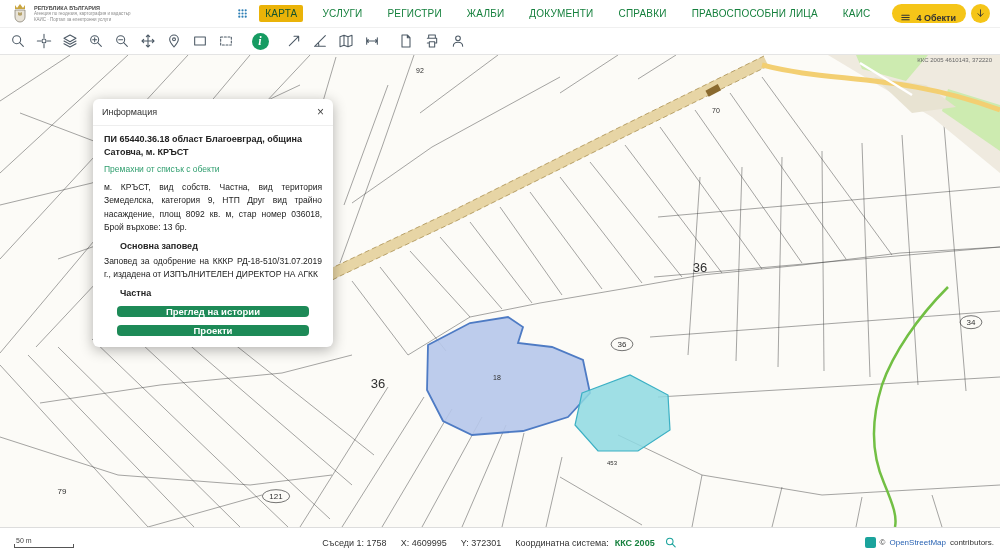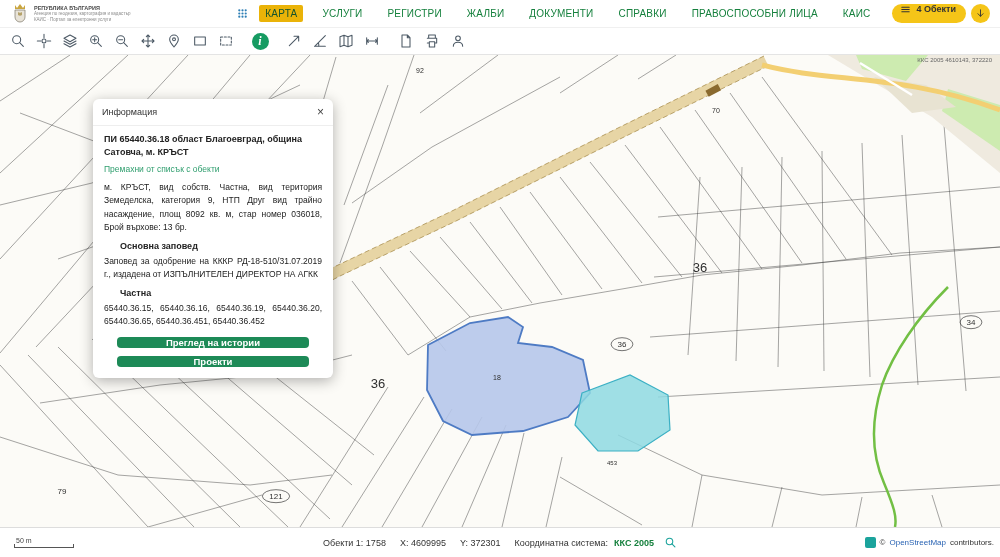--- a/index.html
+++ b/index.html
@@ -11,21 +11,21 @@
   .header{height:28px;display:flex;align-items:center;padding:0 10px;background:#fff;border-bottom:1px solid #f0f0f0;}
   .logo{display:flex;align-items:center;gap:4px;min-width:150px;}
   .logo-text{line-height:1.15;}
   .logo-l1{font-size:5.5px;font-weight:bold;color:#4a4a4a;}
   .logo-l2{font-size:4.5px;color:#8a8a8a;}
   .nav{display:flex;align-items:center;gap:13px;margin-left:auto;}
   .grid-icon{display:inline-flex;margin-right:-2px;}
   .nav-item{font-size:10px;font-weight:normal;color:#15803d;letter-spacing:.2px;padding:3px 6px;white-space:nowrap;}
   .nav-item.active{background:#eab308;color:#14532d;border-radius:2px;}
   .objects{display:flex;align-items:center;gap:5px;margin-left:16px;}
-  .objects-pill{display:flex;align-items:flex-start;gap:5px;background:#f5c518;border-radius:10px;height:19px;padding:0 10px 0 8px;}
+  .objects-pill{display:flex;align-items:flex-end;gap:5px;background:#f5c518;border-radius:10px;height:19px;padding:0 10px 0 8px;}
   .objects-pill span{font-size:9px;font-weight:bold;color:#333;}
   .objects-circle{width:19px;height:19px;border-radius:50%;background:#f5c518;display:flex;align-items:center;justify-content:center;}
 
   
   .toolbar{height:27px;display:flex;align-items:center;gap:2px;padding:0 6px;background:#fff;border-bottom:1px solid #e4e4e4;}
   .tool{width:24px;height:24px;display:flex;align-items:center;justify-content:center;border-radius:3px;color:#4d5a66;}
   .tool svg{stroke:#4d5a66;fill:none;stroke-width:1.6;stroke-linecap:round;stroke-linejoin:round;}
   .tool.gap{margin-left:8px;}
   .info-badge{width:17px;height:17px;border-radius:50%;background:#169b62;color:#fff;
     font-family:"Liberation Serif",serif;font-style:italic;font-weight:bold;font-size:12px;
@@ -285,34 +285,33 @@
       <span class="panel-title">Информация</span>
       <button class="panel-close">×</button>
     </div>
     <div class="panel-body">
       <div class="parcel-title">ПИ 65440.36.18 област Благоевград, община Сатовча, м. КРЪСТ</div>
       <a class="remove-link">Премахни от списък с обекти</a>
       <p class="p-text">м. КРЪСТ, вид собств. Частна, вид територия Земеделска, категория 9, НТП Друг вид трайно насаждение, площ 8092 кв. м, стар номер 036018, Брой върхове: 13 бр.</p>
       <div class="p-head">Основна заповед</div>
       <p class="p-text">Заповед за одобрение на КККР РД-18-510/31.07.2019 г., издадена от ИЗПЪЛНИТЕЛЕН ДИРЕКТОР НА АГКК</p>
       <div class="p-head">Частна</div>
-      <p class="p-text">65440.36.15, 65440.36.16, 65440.36.19, 65440.36.20, 65440.36.65, 65440.36.451, 65440.36.452</p>
       <button class="panel-btn">Преглед на истории</button>
       <button class="panel-btn">Проекти</button>
     </div>
   </div>
 </div>
 
 <div class="statusbar">
   <div class="scalebar">
     <span class="scalebar-label">50 m</span>
     <div class="scaleline"></div>
   </div>
   <div class="metrics">
-    <span class="metric"><span>Обекти 1:</span>
+    <span class="metric"><span>Съседи 1:</span>
       <span>1758</span></span>
     <span class="metric"><span>X:</span>
       <span>4609995</span></span>
     <span class="metric"><span>Y:</span>
       <span>372301</span></span>
     <span>Координатна система:</span>
     <span class="crs-value">ККС 2005</span>
     <svg width="13" height="13" viewBox="0 0 24 24">
       <circle cx="10" cy="10" r="6" stroke="#1ba39c" stroke-width="2" fill="none"></circle>
       <path d="M14.5,14.5 L20,20" stroke="#1ba39c" stroke-width="2" stroke-linecap="round"></path>

